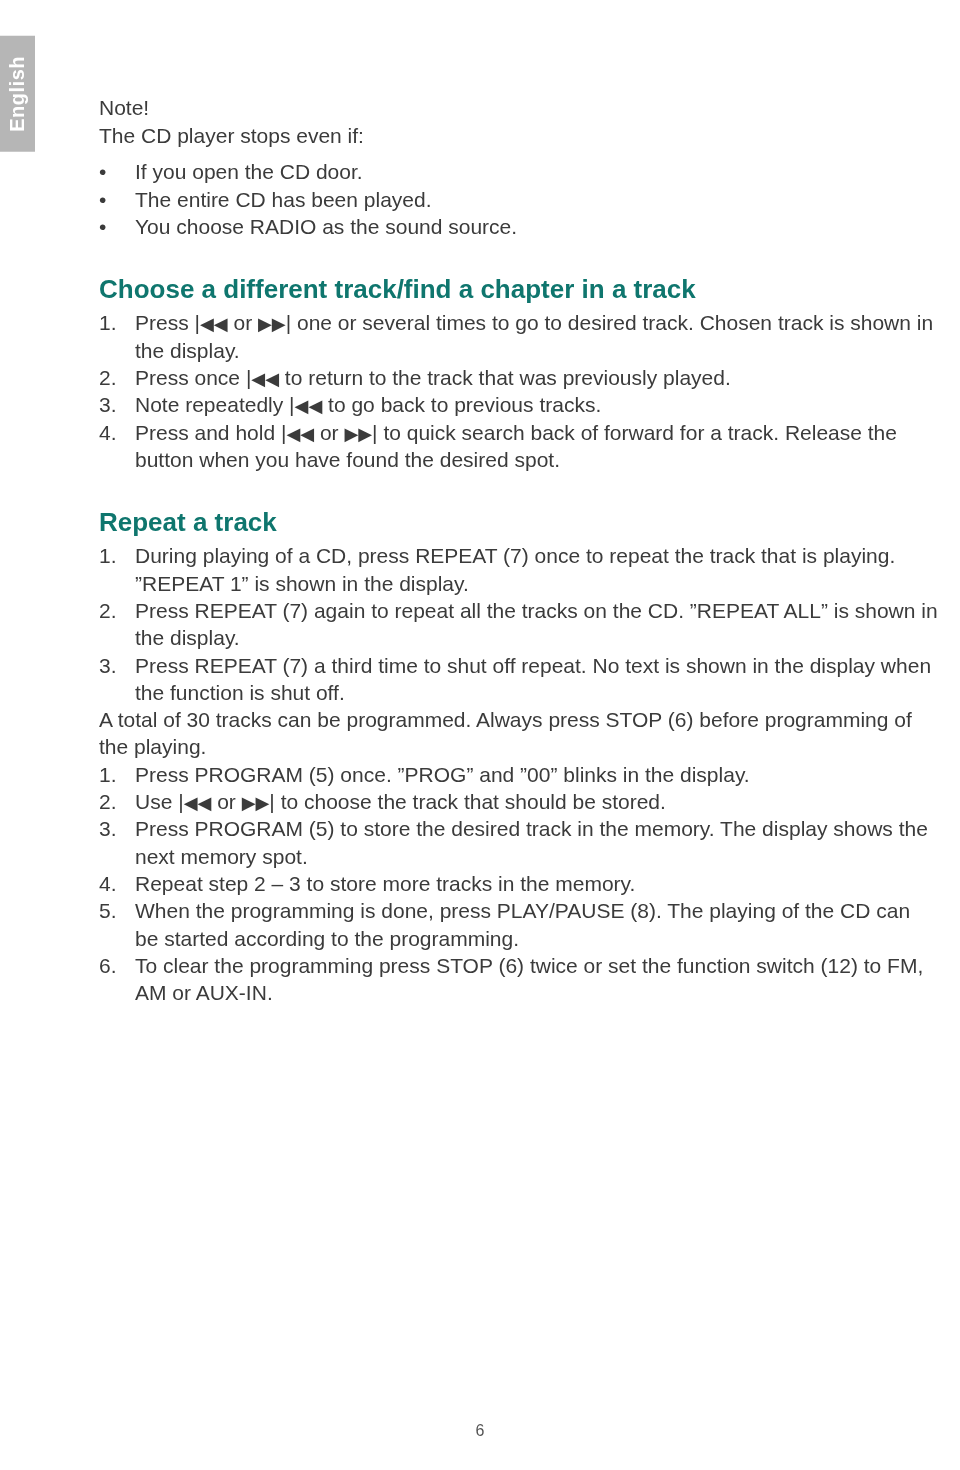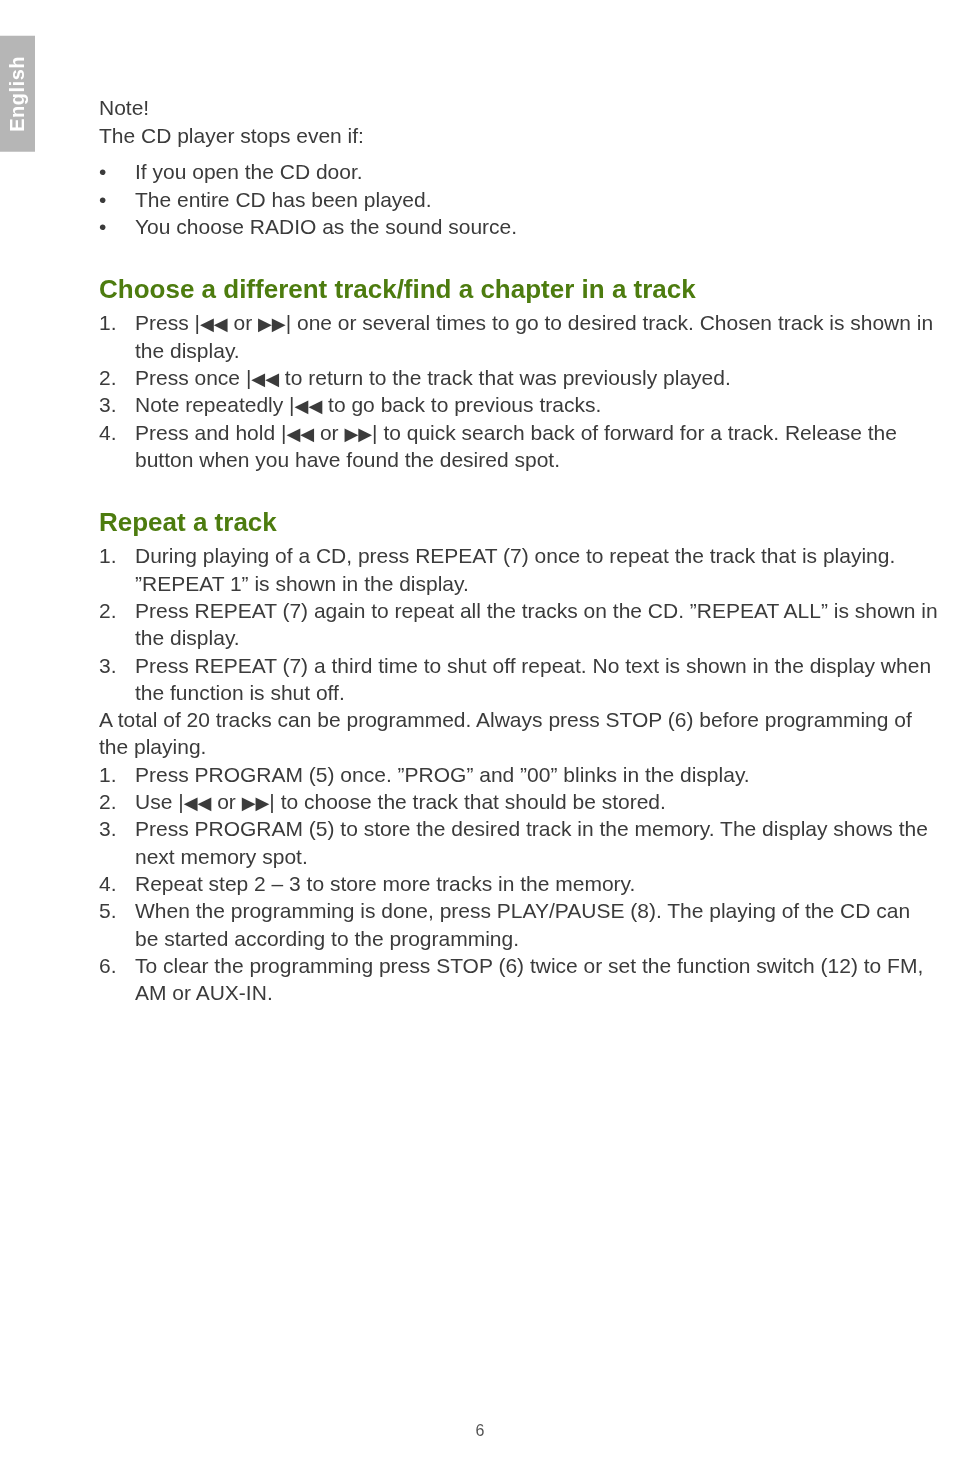--- a/index.html
+++ b/index.html
@@ -54,21 +54,21 @@
       position: absolute;
       left: 0;
       top: 0;
       font-size: 21px;
     }
     h2 {
       font-weight: bold;
       font-size: 26px;
       margin-top: 34px;
       margin-bottom: 4px;
-      color: #4d7c0f;
+      color: #0f766e;
     }
     ol.numbered {
       list-style: none;
       font-size: 21px;
       line-height: 1.3;
       counter-reset: item;
     }
     ol.numbered li {
       position: relative;
       padding-left: 36px;
@@ -133,21 +133,21 @@
     </li>
     <li>
       <span>Press </span><span class="b">REPEAT</span><span> (7) again to repeat all the tracks on the CD. ”REPEAT ALL” is shown in the display.</span>
     </li>
     <li>
       <span>Press </span><span class="b">REPEAT</span><span> (7) a third time to shut off repeat. No text is shown in the display when the function is shut off.</span>
     </li>
   </ol>
 
   <div class="prog-intro">
-    <span>A total of 20 tracks can be programmed. Always press </span><span class="b">STOP</span><span> (6) before programming of the playing.</span>
+    <span>A total of 30 tracks can be programmed. Always press </span><span class="b">STOP</span><span> (6) before programming of the playing.</span>
   </div>
   <ol class="numbered">
     <li>
       <span>Press </span><span class="b">PROGRAM</span><span> (5) once. ”PROG” and ”00” blinks in the display.</span>
     </li>
     <li>
       <span>Use |</span><span class="tri">◀◀</span><span> or </span><span class="tri">▶▶</span><span>| to choose the track that should be stored.</span>
     </li>
     <li>
       <span>Press </span><span class="b">PROGRAM</span><span> (5) to store the desired track in the memory. The display shows the next memory spot.</span>

